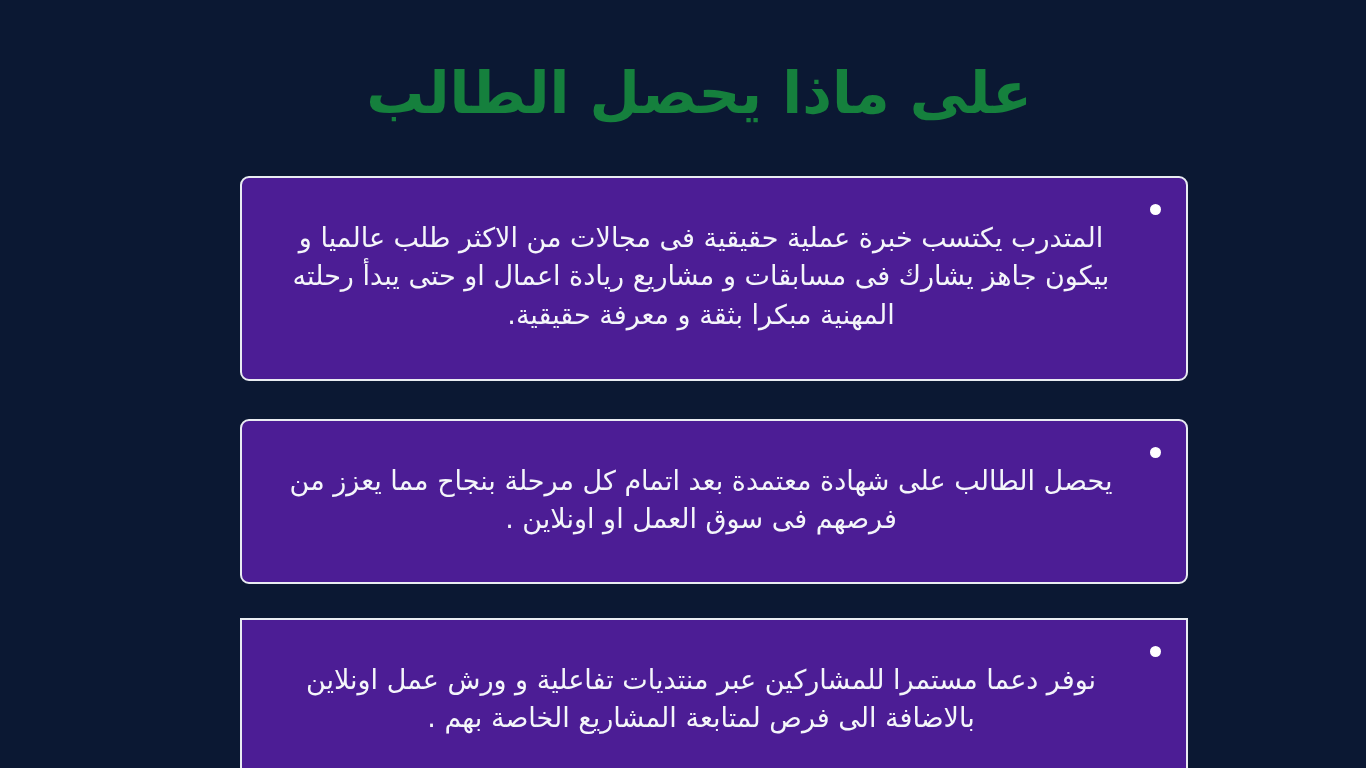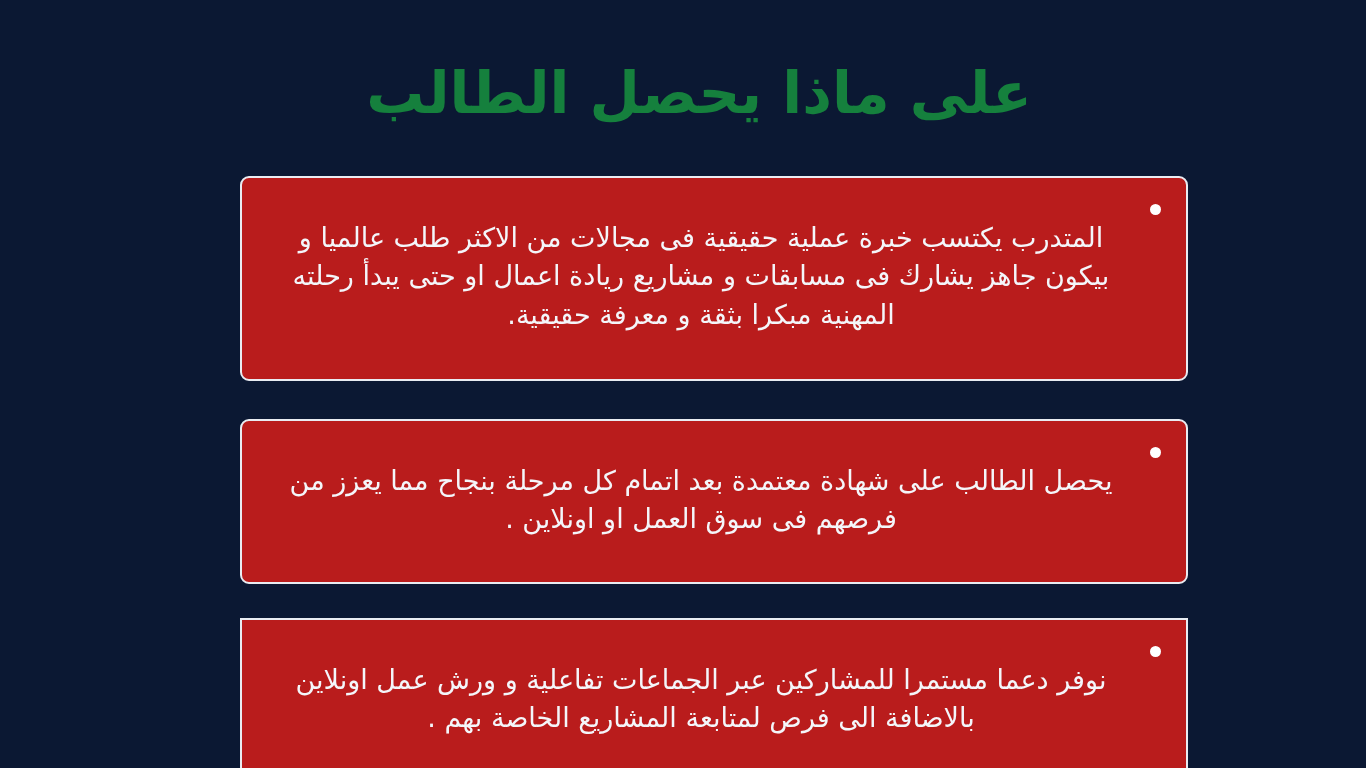--- a/index.html
+++ b/index.html
@@ -45,21 +45,21 @@
     top: 176px;
     left: 150px;
     width: 1038px;
   }
 
   .bullet-box {
     position: relative;
     box-sizing: border-box;
     width: 948px;
     border: 2px solid #e9ecf2;
-    background: #b91c1c;
+    background: #4c1d95;
     direction: rtl;
     unicode-bidi: isolate;
     display: flex;
     flex-direction: row;
     align-items: flex-start;
     padding: 14px 18px 16px 18px;
   }
 
   .bullet-box.radius {
     border-radius: 9px;
@@ -122,17 +122,17 @@
       <span class="bullet-marker">
         <span class="dot"></span>
       </span>
       <p class="bullet-text">يحصل الطالب على شهادة معتمدة بعد اتمام كل مرحلة بنجاح مما يعزز من فرصهم فى سوق العمل او اونلاين .</p>
     </div>
 
     <div class="bullet-box square" id="box-3">
       <span class="bullet-marker">
         <span class="dot"></span>
       </span>
-      <p class="bullet-text">نوفر دعما مستمرا للمشاركين عبر الجماعات تفاعلية و ورش عمل اونلاين بالاضافة الى فرص لمتابعة المشاريع الخاصة بهم .</p>
+      <p class="bullet-text">نوفر دعما مستمرا للمشاركين عبر منتديات تفاعلية و ورش عمل اونلاين بالاضافة الى فرص لمتابعة المشاريع الخاصة بهم .</p>
     </div>
 
   </div>
 </div>
 
 </body></html>

